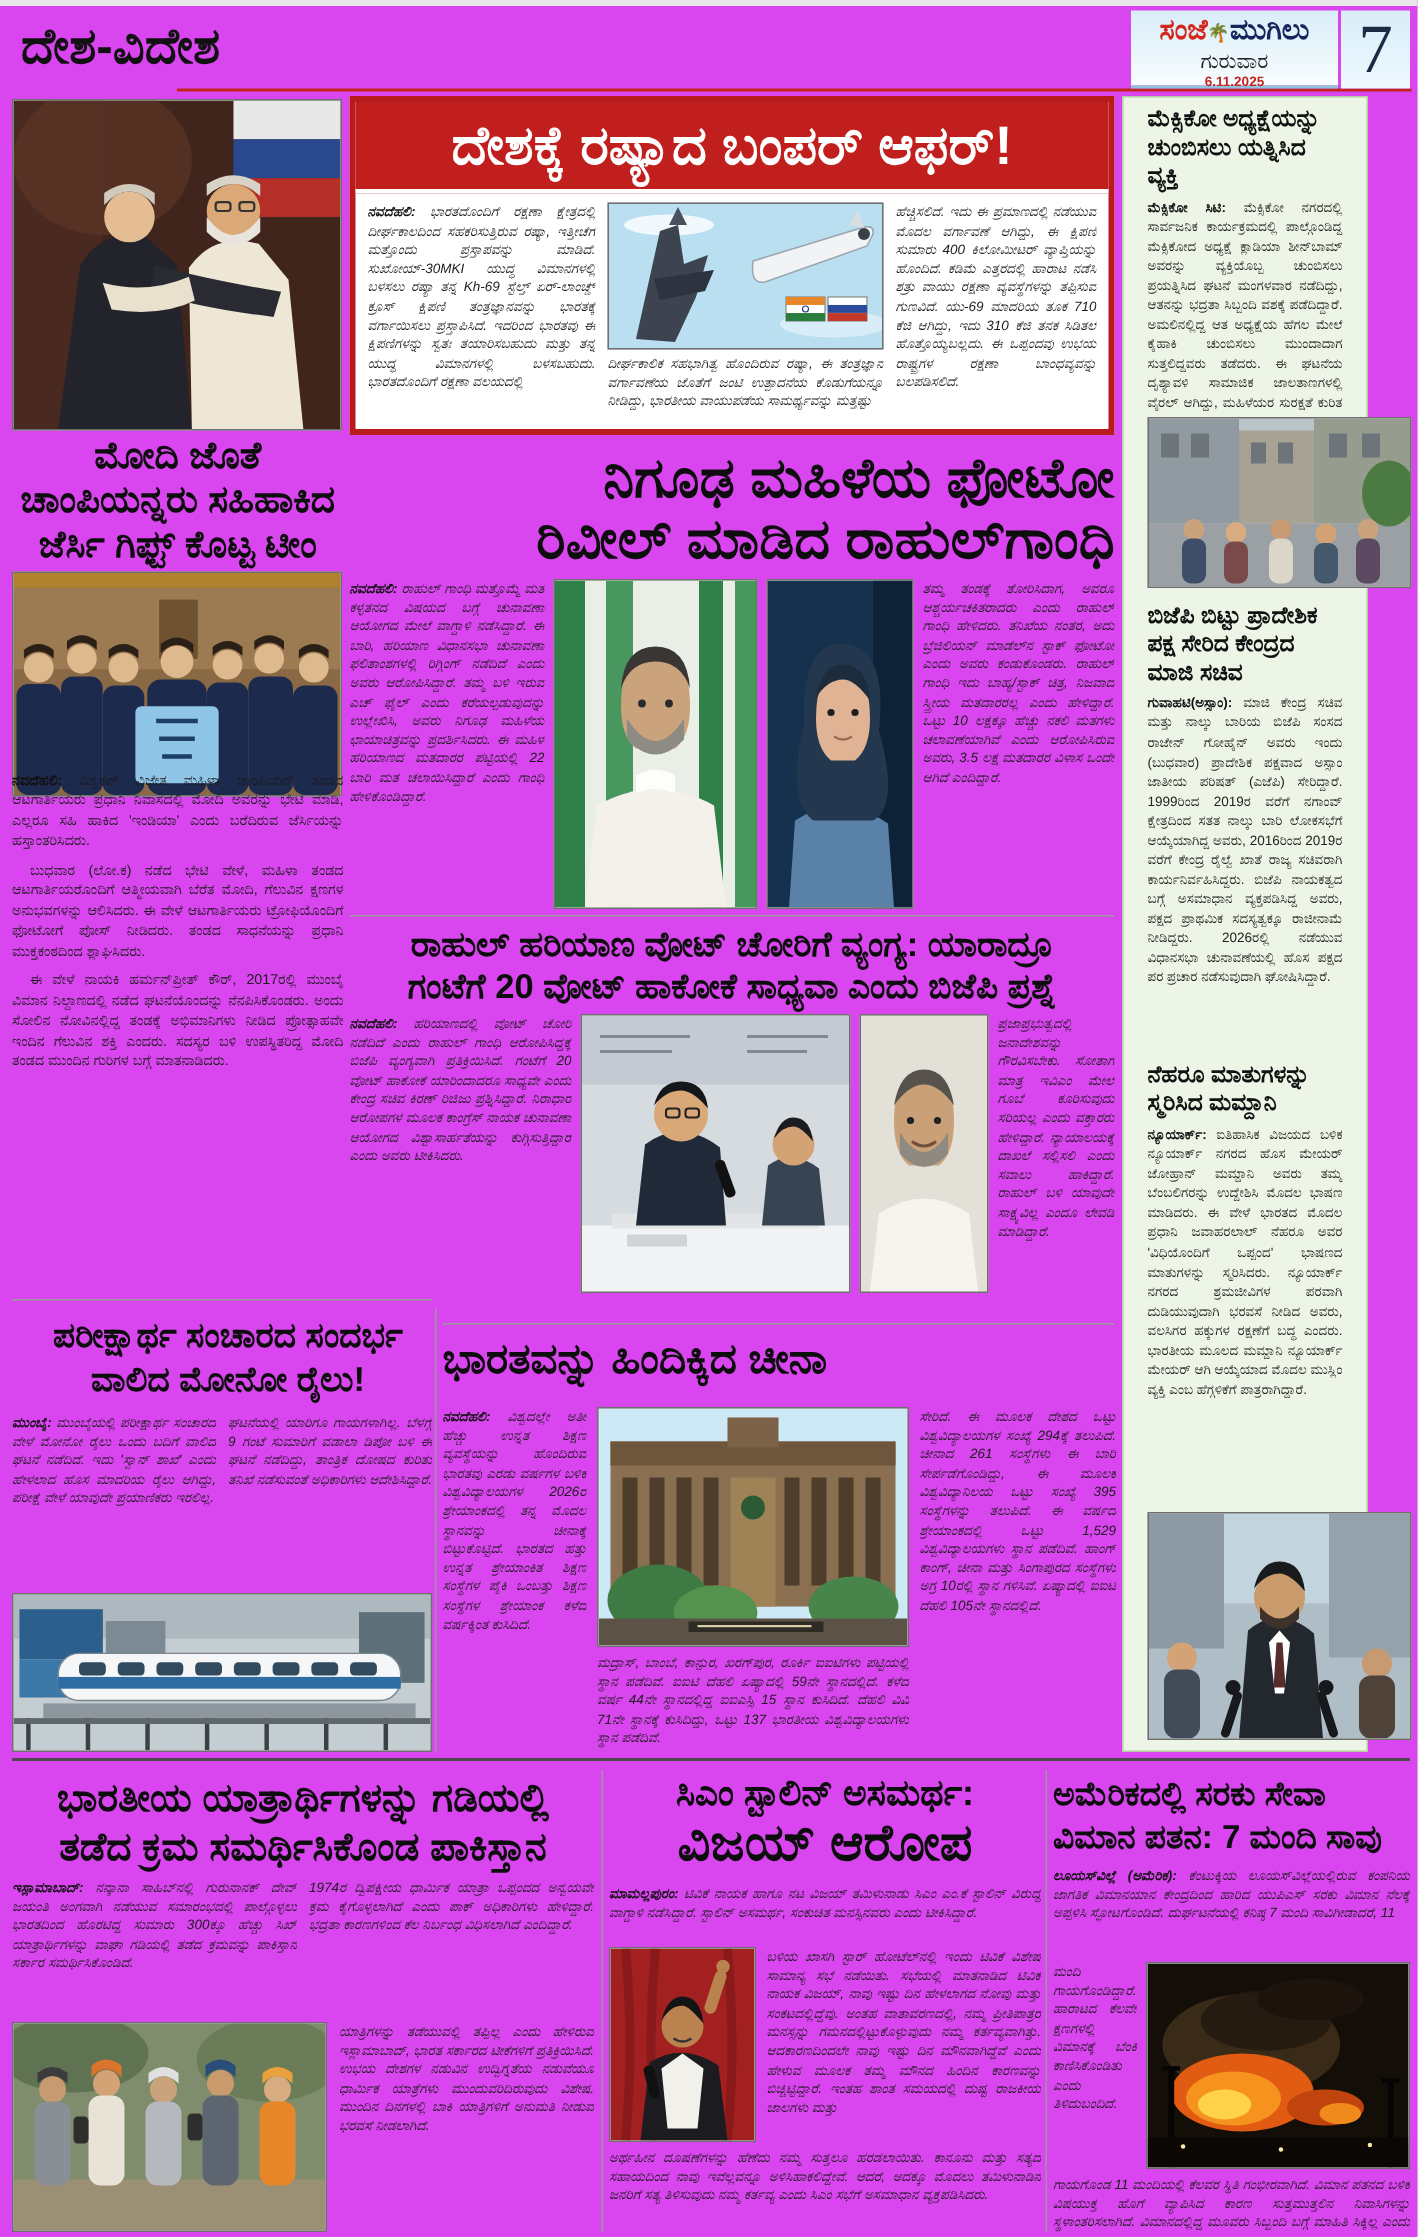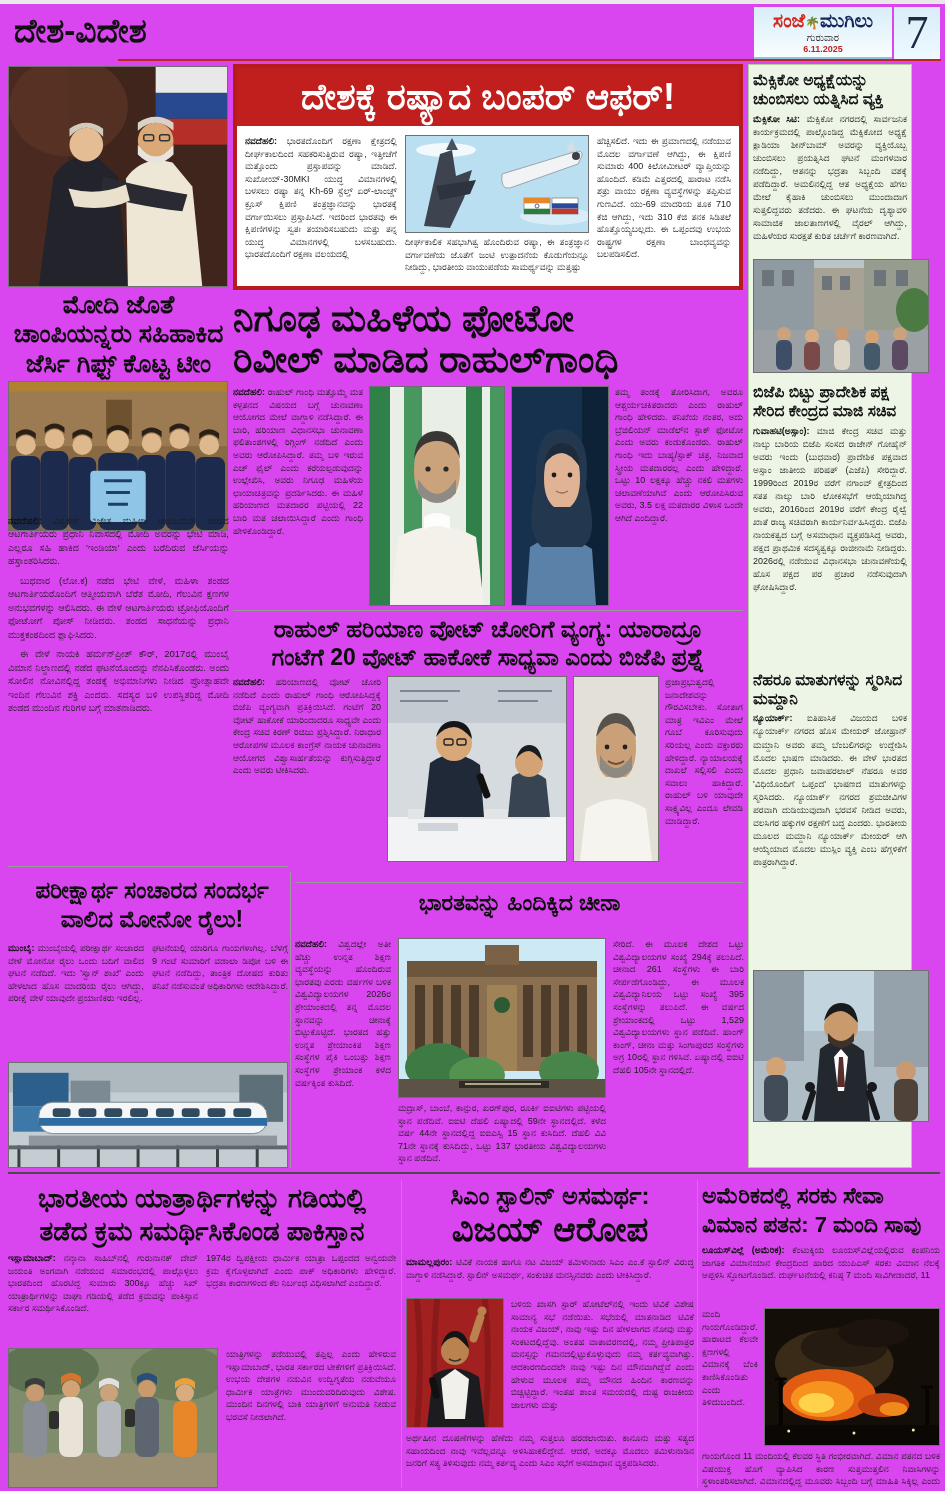--- a/index.html
+++ b/index.html
@@ -1,20 +1,20 @@
 <!DOCTYPE html>
 <html><head>
 <meta charset="utf-8">
 <style>
   html,body{margin:0;padding:0;background:#e8e8e8;}
   #page{position:relative;width:945px;height:1491px;background:#d946ef;margin:4px auto;
         font-family:"Liberation Sans",sans-serif;overflow:hidden;}
   .abs{position:absolute;box-sizing:border-box;}
   .body-txt{font-size:9.5px;line-height:1.42;text-align:justify;color:#1c1c1c;overflow:hidden;}
-  .body-sm{font-size:9px;line-height:1.4;text-align:justify;color:#1c1c1c;overflow:hidden;}
+  .body-sm{font-size:9px;line-height:1.4;text-align:justify;color:#1c1c1c;overflow:hidden;font-style:italic;}
   .dateline{font-weight:bold;color:#111;}
   .hl{font-weight:bold;color:#0d0d0d;}
   .photo{border:1px solid #6f6f6f;overflow:hidden;background:#ccc;}
   .photo svg{display:block;width:100%;height:100%;}
   .vrule{width:1px;background:#9a9a9a;}
   .hrule{height:1px;background:#9a9a9a;}
   .greenbox{background:#edf5e6;border:1px solid #b3cf9f;}
   .gb-headline{font-size:15.5px;font-weight:bold;line-height:1.22;color:#111;}
   .gb-body{font-size:9px;line-height:1.45;text-align:justify;color:#222;overflow:hidden;margin-top:4px;}
   .cols3{display:flex;gap:8px;}
@@ -25,21 +25,21 @@
 
 <div id="page">
 
   <div class="abs" style="left:14px;top:8px;font-size:33px;font-weight:bold;color:#111;">ದೇಶ-ವಿದೇಶ</div>
   <div class="abs" style="left:118px;top:55px;width:823px;height:2px;background:#c22420;"></div>
 
   <div class="abs" style="left:754px;top:3px;width:138px;height:52px;background:linear-gradient(#d9edf8,#f8fdff);border-bottom:2px solid #8fc3dc;text-align:center;">
     <div style="padding-top:4px;font-size:19px;font-weight:bold;line-height:1;">
       <span style="color:#d4281f;">ಸಂಜೆ</span><span style="font-size:12px;">🌴</span><span style="color:#15265c;">ಮುಗಿಲು</span>
     </div>
-    <div style="font-size:10px;color:#222;margin-top:2px;">ಗುರುವಾರ</div>
+    <div style="font-size:14px;color:#222;margin-top:2px;">ಗುರುವಾರ</div>
     <div style="font-size:9px;color:#c22420;font-weight:bold;">6.11.2025</div>
   </div>
   <div class="abs" style="left:894px;top:3px;width:46px;height:52px;background:linear-gradient(#d9edf8,#eef9ff);text-align:center;">
     <span style="font-family:'Liberation Serif',serif;font-size:46px;line-height:52px;color:#1c2b44;">7</span>
   </div>
 
   <div class="abs photo" style="left:8px;top:62px;width:220px;height:221px;">
     <svg viewBox="0 0 220 220" preserveAspectRatio="none">
       <rect width="220" height="220" fill="#40251d"></rect>
       <rect x="148" y="0" width="72" height="26" fill="#e8e8e8"></rect>
@@ -137,21 +137,21 @@
             <rect x="146" y="67.3" width="26" height="5.3" fill="#2a4b9b"></rect>
             <rect x="146" y="72.7" width="26" height="5.3" fill="#c0392b"></rect>
           </svg>
         </div>
         <div class="body-sm" style="margin-top:3px;height:44px;">ದೀರ್ಘಕಾಲಿಕ ಸಹಭಾಗಿತ್ವ ಹೊಂದಿರುವ ರಷ್ಯಾ, ಈ ತಂತ್ರಜ್ಞಾನ ವರ್ಗಾವಣೆಯ ಜೊತೆಗೆ ಜಂಟಿ ಉತ್ಪಾದನೆಯ ಕೊಡುಗೆಯನ್ನೂ ನೀಡಿದ್ದು, ಭಾರತೀಯ ವಾಯುಪಡೆಯ ಸಾಮರ್ಥ್ಯವನ್ನು ಮತ್ತಷ್ಟು</div>
       </div>
       <div class="body-sm" style="flex:1;">ಹೆಚ್ಚಿಸಲಿದೆ. ಇದು ಈ ಪ್ರಮಾಣದಲ್ಲಿ ನಡೆಯುವ ಮೊದಲ ವರ್ಗಾವಣೆ ಆಗಿದ್ದು, ಈ ಕ್ಷಿಪಣಿ ಸುಮಾರು 400 ಕಿಲೋಮೀಟರ್ ವ್ಯಾಪ್ತಿಯನ್ನು ಹೊಂದಿದೆ. ಕಡಿಮೆ ಎತ್ತರದಲ್ಲಿ ಹಾರಾಟ ನಡೆಸಿ ಶತ್ರು ವಾಯು ರಕ್ಷಣಾ ವ್ಯವಸ್ಥೆಗಳನ್ನು ತಪ್ಪಿಸುವ ಗುಣವಿದೆ. ಯು-69 ಮಾದರಿಯ ತೂಕ 710 ಕೆಜಿ ಆಗಿದ್ದು, ಇದು 310 ಕೆಜಿ ತನಕ ಸಿಡಿತಲೆ ಹೊತ್ತೊಯ್ಯಬಲ್ಲದು. ಈ ಒಪ್ಪಂದವು ಉಭಯ ರಾಷ್ಟ್ರಗಳ ರಕ್ಷಣಾ ಬಾಂಧವ್ಯವನ್ನು ಬಲಪಡಿಸಲಿದೆ.</div>
     </div>
   </div>
 
-  <div class="abs hl" style="left:233px;top:294px;width:510px;font-size:37px;line-height:1.12;text-align:left;">
+  <div class="abs hl" style="left:233px;top:294px;width:510px;font-size:37px;line-height:1.12;text-align:right;">
     <div>ನಿಗೂಢ ಮಹಿಳೆಯ ಫೋಟೋ</div>
     <div>ರಿವೀಲ್ ಮಾಡಿದ ರಾಹುಲ್‌ಗಾಂಧಿ</div>
   </div>
 
   <div class="abs" style="left:233px;top:382px;width:510px;height:220px;display:flex;gap:6px;">
     <div class="body-sm" style="flex:0 0 130px;">
       <span class="dateline">ನವದೆಹಲಿ:</span> <span>ರಾಹುಲ್ ಗಾಂಧಿ ಮತ್ತೊಮ್ಮೆ ಮತ ಕಳ್ಳತನದ ವಿಷಯದ ಬಗ್ಗೆ ಚುನಾವಣಾ ಆಯೋಗದ ಮೇಲೆ ವಾಗ್ದಾಳಿ ನಡೆಸಿದ್ದಾರೆ. ಈ ಬಾರಿ, ಹರಿಯಾಣ ವಿಧಾನಸಭಾ ಚುನಾವಣಾ ಫಲಿತಾಂಶಗಳಲ್ಲಿ ರಿಗ್ಗಿಂಗ್ ನಡೆದಿದೆ ಎಂದು ಅವರು ಆರೋಪಿಸಿದ್ದಾರೆ. ತಮ್ಮ ಬಳಿ ಇರುವ ಎಚ್ ಫೈಲ್ ಎಂದು ಕರೆಯಲ್ಪಡುವುದನ್ನು ಉಲ್ಲೇಖಿಸಿ, ಅವರು ನಿಗೂಢ ಮಹಿಳೆಯ ಛಾಯಾಚಿತ್ರವನ್ನು ಪ್ರದರ್ಶಿಸಿದರು. ಈ ಮಹಿಳೆ ಹರಿಯಾಣದ ಮತದಾರರ ಪಟ್ಟಿಯಲ್ಲಿ 22 ಬಾರಿ ಮತ ಚಲಾಯಿಸಿದ್ದಾರೆ ಎಂದು ಗಾಂಧಿ ಹೇಳಿಕೊಂಡಿದ್ದಾರೆ.</span>
     </div>
     <div class="photo" style="flex:0 0 134px;height:218px;">
       <svg viewBox="0 0 134 218" preserveAspectRatio="none">
@@ -266,21 +266,21 @@
           <rect x="226" y="46" width="18" height="9" rx="3"></rect>
         </g>
       <rect x="20" y="74" width="250" height="10" fill="#8d979d"></rect>
       <g stroke="#3a4246" stroke-width="3">
           <path d="M10 106 V84 M50 106 V84 M90 106 V84 M130 106 V84 M170 106 V84 M210 106 V84 M250 106 V84"></path>
         </g>
       <rect y="84" width="280" height="4" fill="#5d676c"></rect>
     </svg>
   </div>
 
-  <div class="abs hl" style="left:295px;top:886px;width:449px;font-size:22px;text-align:center;">ಭಾರತವನ್ನು ಹಿಂದಿಕ್ಕಿದ ಚೀನಾ</div>
+  <div class="abs hl" style="left:295px;top:886px;width:449px;font-size:28px;text-align:left;">ಭಾರತವನ್ನು ಹಿಂದಿಕ್ಕಿದ ಚೀನಾ</div>
   <div class="abs" style="left:295px;top:934px;width:449px;height:230px;display:flex;gap:7px;">
     <div class="body-sm" style="flex:0 0 96px;">
       <span class="dateline">ನವದೆಹಲಿ:</span> <span>ವಿಶ್ವದಲ್ಲೇ ಅತೀ ಹೆಚ್ಚು ಉನ್ನತ ಶಿಕ್ಷಣ ವ್ಯವಸ್ಥೆಯನ್ನು ಹೊಂದಿರುವ ಭಾರತವು ಎರಡು ವರ್ಷಗಳ ಬಳಿಕ ವಿಶ್ವವಿದ್ಯಾಲಯಗಳ 2026ರ ಶ್ರೇಯಾಂಕದಲ್ಲಿ ತನ್ನ ಮೊದಲ ಸ್ಥಾನವನ್ನು ಚೀನಾಕ್ಕೆ ಬಿಟ್ಟುಕೊಟ್ಟಿದೆ. ಭಾರತದ ಹತ್ತು ಉನ್ನತ ಶ್ರೇಯಾಂಕಿತ ಶಿಕ್ಷಣ ಸಂಸ್ಥೆಗಳ ಪೈಕಿ ಒಂಬತ್ತು ಶಿಕ್ಷಣ ಸಂಸ್ಥೆಗಳ ಶ್ರೇಯಾಂಕ ಕಳೆದ ವರ್ಷಕ್ಕಿಂತ ಕುಸಿದಿದೆ.</span>
     </div>
     <div style="flex:0 0 206px;">
       <div class="photo" style="width:206px;height:158px;">
         <svg viewBox="0 0 206 158" preserveAspectRatio="none">
           <rect width="206" height="158" fill="#cde9f6"></rect>
           <rect x="8" y="22" width="190" height="110" fill="#8a6f50"></rect>
           <rect x="8" y="22" width="190" height="16" fill="#6e563c"></rect>
@@ -303,21 +303,21 @@
           <rect y="140" width="206" height="18" fill="#5c5246"></rect>
           <rect x="60" y="142" width="90" height="7" fill="#2e2a24"></rect>
           <path d="M66 145 h76" stroke="#d8cfa8" stroke-width="1.5"></path>
         </svg>
       </div>
       <div class="body-sm" style="margin-top:4px;height:64px;">ಮದ್ರಾಸ್, ಬಾಂಬೆ, ಕಾನ್ಪುರ, ಖರಗ್‌ಪುರ, ರೂರ್ಕಿ ಐಐಟಿಗಳು ಪಟ್ಟಿಯಲ್ಲಿ ಸ್ಥಾನ ಪಡೆದಿವೆ. ಐಐಟಿ ದೆಹಲಿ ಏಷ್ಯಾದಲ್ಲಿ 59ನೇ ಸ್ಥಾನದಲ್ಲಿದೆ. ಕಳೆದ ವರ್ಷ 44ನೇ ಸ್ಥಾನದಲ್ಲಿದ್ದ ಐಐಎಸ್ಸಿ 15 ಸ್ಥಾನ ಕುಸಿದಿದೆ. ದೆಹಲಿ ವಿವಿ 71ನೇ ಸ್ಥಾನಕ್ಕೆ ಕುಸಿದಿದ್ದು, ಒಟ್ಟು 137 ಭಾರತೀಯ ವಿಶ್ವವಿದ್ಯಾಲಯಗಳು ಸ್ಥಾನ ಪಡೆದಿವೆ.</div>
     </div>
     <div class="body-sm" style="flex:1;">ಸೇರಿದೆ. ಈ ಮೂಲಕ ದೇಶದ ಒಟ್ಟು ವಿಶ್ವವಿದ್ಯಾಲಯಗಳ ಸಂಖ್ಯೆ 294ಕ್ಕೆ ತಲುಪಿದೆ. ಚೀನಾದ 261 ಸಂಸ್ಥೆಗಳು ಈ ಬಾರಿ ಸೇರ್ಪಡೆಗೊಂಡಿದ್ದು, ಈ ಮೂಲಕ ವಿಶ್ವವಿದ್ಯಾನಿಲಯ ಒಟ್ಟು ಸಂಖ್ಯೆ 395 ಸಂಸ್ಥೆಗಳನ್ನು ತಲುಪಿದೆ. ಈ ವರ್ಷದ ಶ್ರೇಯಾಂಕದಲ್ಲಿ ಒಟ್ಟು 1,529 ವಿಶ್ವವಿದ್ಯಾಲಯಗಳು ಸ್ಥಾನ ಪಡೆದಿವೆ. ಹಾಂಗ್ ಕಾಂಗ್, ಚೀನಾ ಮತ್ತು ಸಿಂಗಾಪುರದ ಸಂಸ್ಥೆಗಳು ಅಗ್ರ 10ರಲ್ಲಿ ಸ್ಥಾನ ಗಳಿಸಿವೆ. ಏಷ್ಯಾದಲ್ಲಿ ಐಐಟಿ ದೆಹಲಿ 105ನೇ ಸ್ಥಾನದಲ್ಲಿದೆ.</div>
   </div>
 
-  <div class="abs greenbox" style="left:748px;top:60px;width:164px;height:1104px;padding:6px 4px;">
+  <div class="abs greenbox" style="left:748px;top:60px;width:164px;height:1104px;padding:6px 16px;">
     <div class="gb-headline">ಮೆಕ್ಸಿಕೋ ಅಧ್ಯಕ್ಷೆಯನ್ನು ಚುಂಬಿಸಲು ಯತ್ನಿಸಿದ ವ್ಯಕ್ತಿ</div>
     <div class="gb-body" style="height:142px;">
       <span class="dateline">ಮೆಕ್ಸಿಕೋ ಸಿಟಿ:</span> <span>ಮೆಕ್ಸಿಕೋ ನಗರದಲ್ಲಿ ಸಾರ್ವಜನಿಕ ಕಾರ್ಯಕ್ರಮದಲ್ಲಿ ಪಾಲ್ಗೊಂಡಿದ್ದ ಮೆಕ್ಸಿಕೋದ ಅಧ್ಯಕ್ಷೆ ಕ್ಲಾಡಿಯಾ ಶೀನ್‌ಬಾಮ್ ಅವರನ್ನು ವ್ಯಕ್ತಿಯೊಬ್ಬ ಚುಂಬಿಸಲು ಪ್ರಯತ್ನಿಸಿದ ಘಟನೆ ಮಂಗಳವಾರ ನಡೆದಿದ್ದು, ಆತನನ್ನು ಭದ್ರತಾ ಸಿಬ್ಬಂದಿ ವಶಕ್ಕೆ ಪಡೆದಿದ್ದಾರೆ. ಅಮಲಿನಲ್ಲಿದ್ದ ಆತ ಅಧ್ಯಕ್ಷೆಯ ಹೆಗಲ ಮೇಲೆ ಕೈಹಾಕಿ ಚುಂಬಿಸಲು ಮುಂದಾದಾಗ ಸುತ್ತಲಿದ್ದವರು ತಡೆದರು. ಈ ಘಟನೆಯ ದೃಶ್ಯಾವಳಿ ಸಾಮಾಜಿಕ ಜಾಲತಾಣಗಳಲ್ಲಿ ವೈರಲ್ ಆಗಿದ್ದು, ಮಹಿಳೆಯರ ಸುರಕ್ಷತೆ ಕುರಿತ ಚರ್ಚೆಗೆ ಕಾರಣವಾಗಿದೆ.</span>
     </div>
     <div class="photo" style="width:174px;height:112px;margin-top:4px;">
       <svg viewBox="0 0 174 112" preserveAspectRatio="none">
         <rect width="174" height="112" fill="#b9c4c9"></rect>
         <rect x="0" y="0" width="60" height="70" fill="#8f9aa1"></rect>
         <rect x="60" y="8" width="50" height="62" fill="#a7a294"></rect>
         <rect x="110" y="0" width="64" height="70" fill="#979d8e"></rect>

